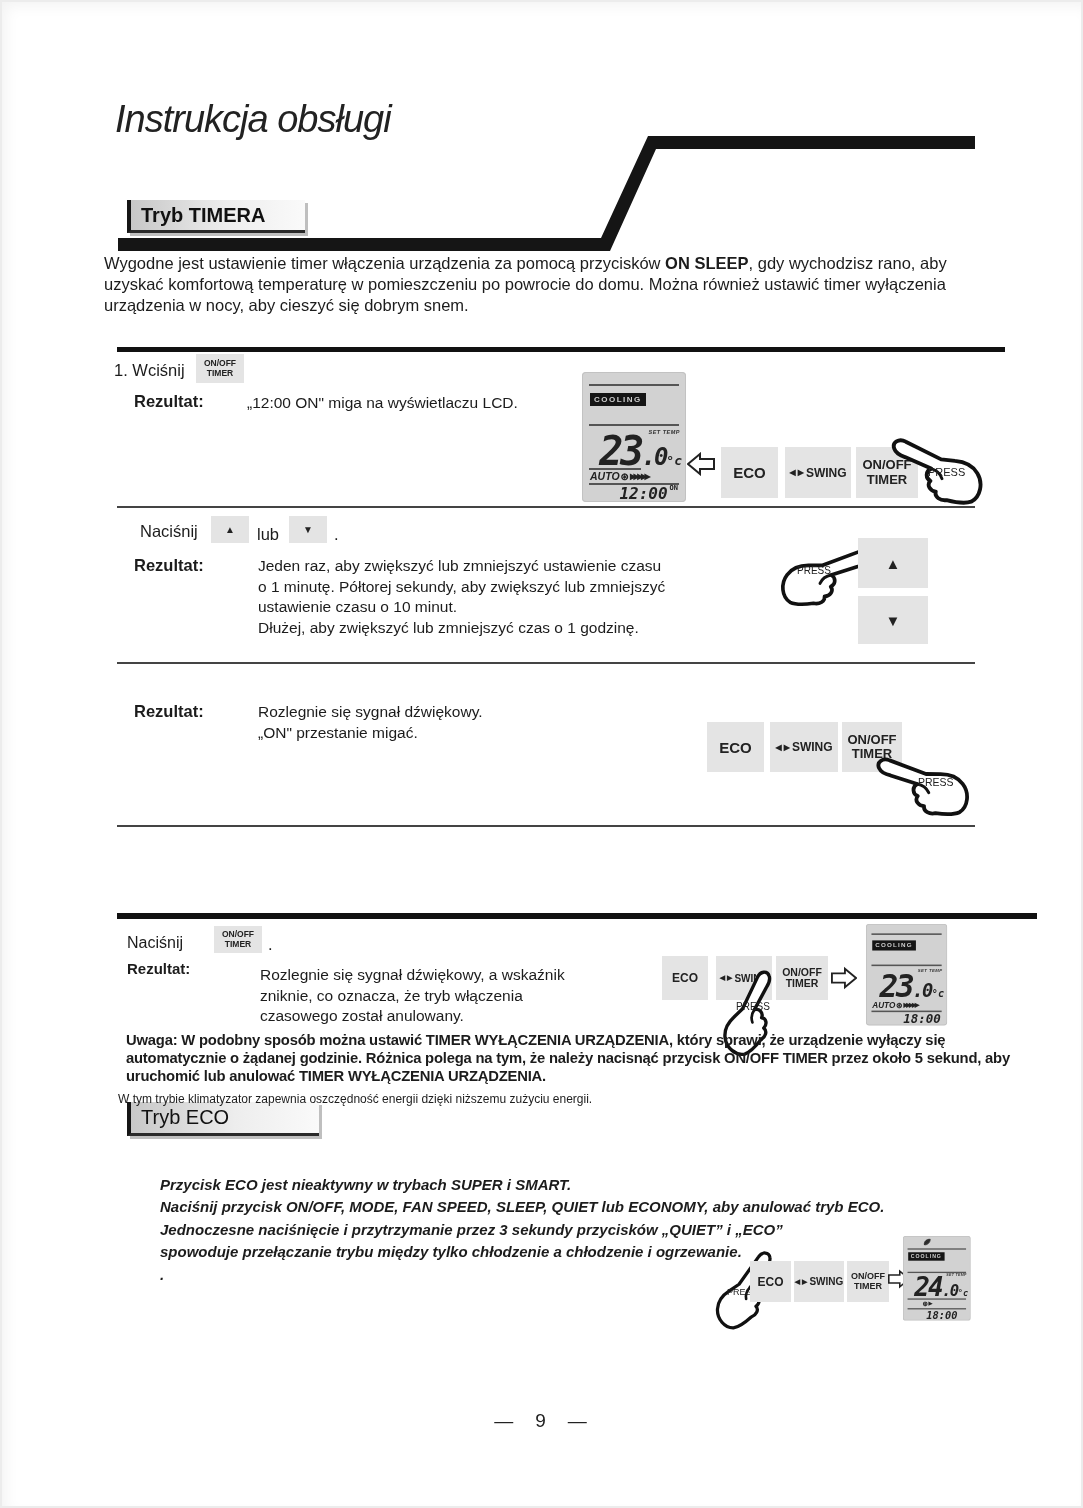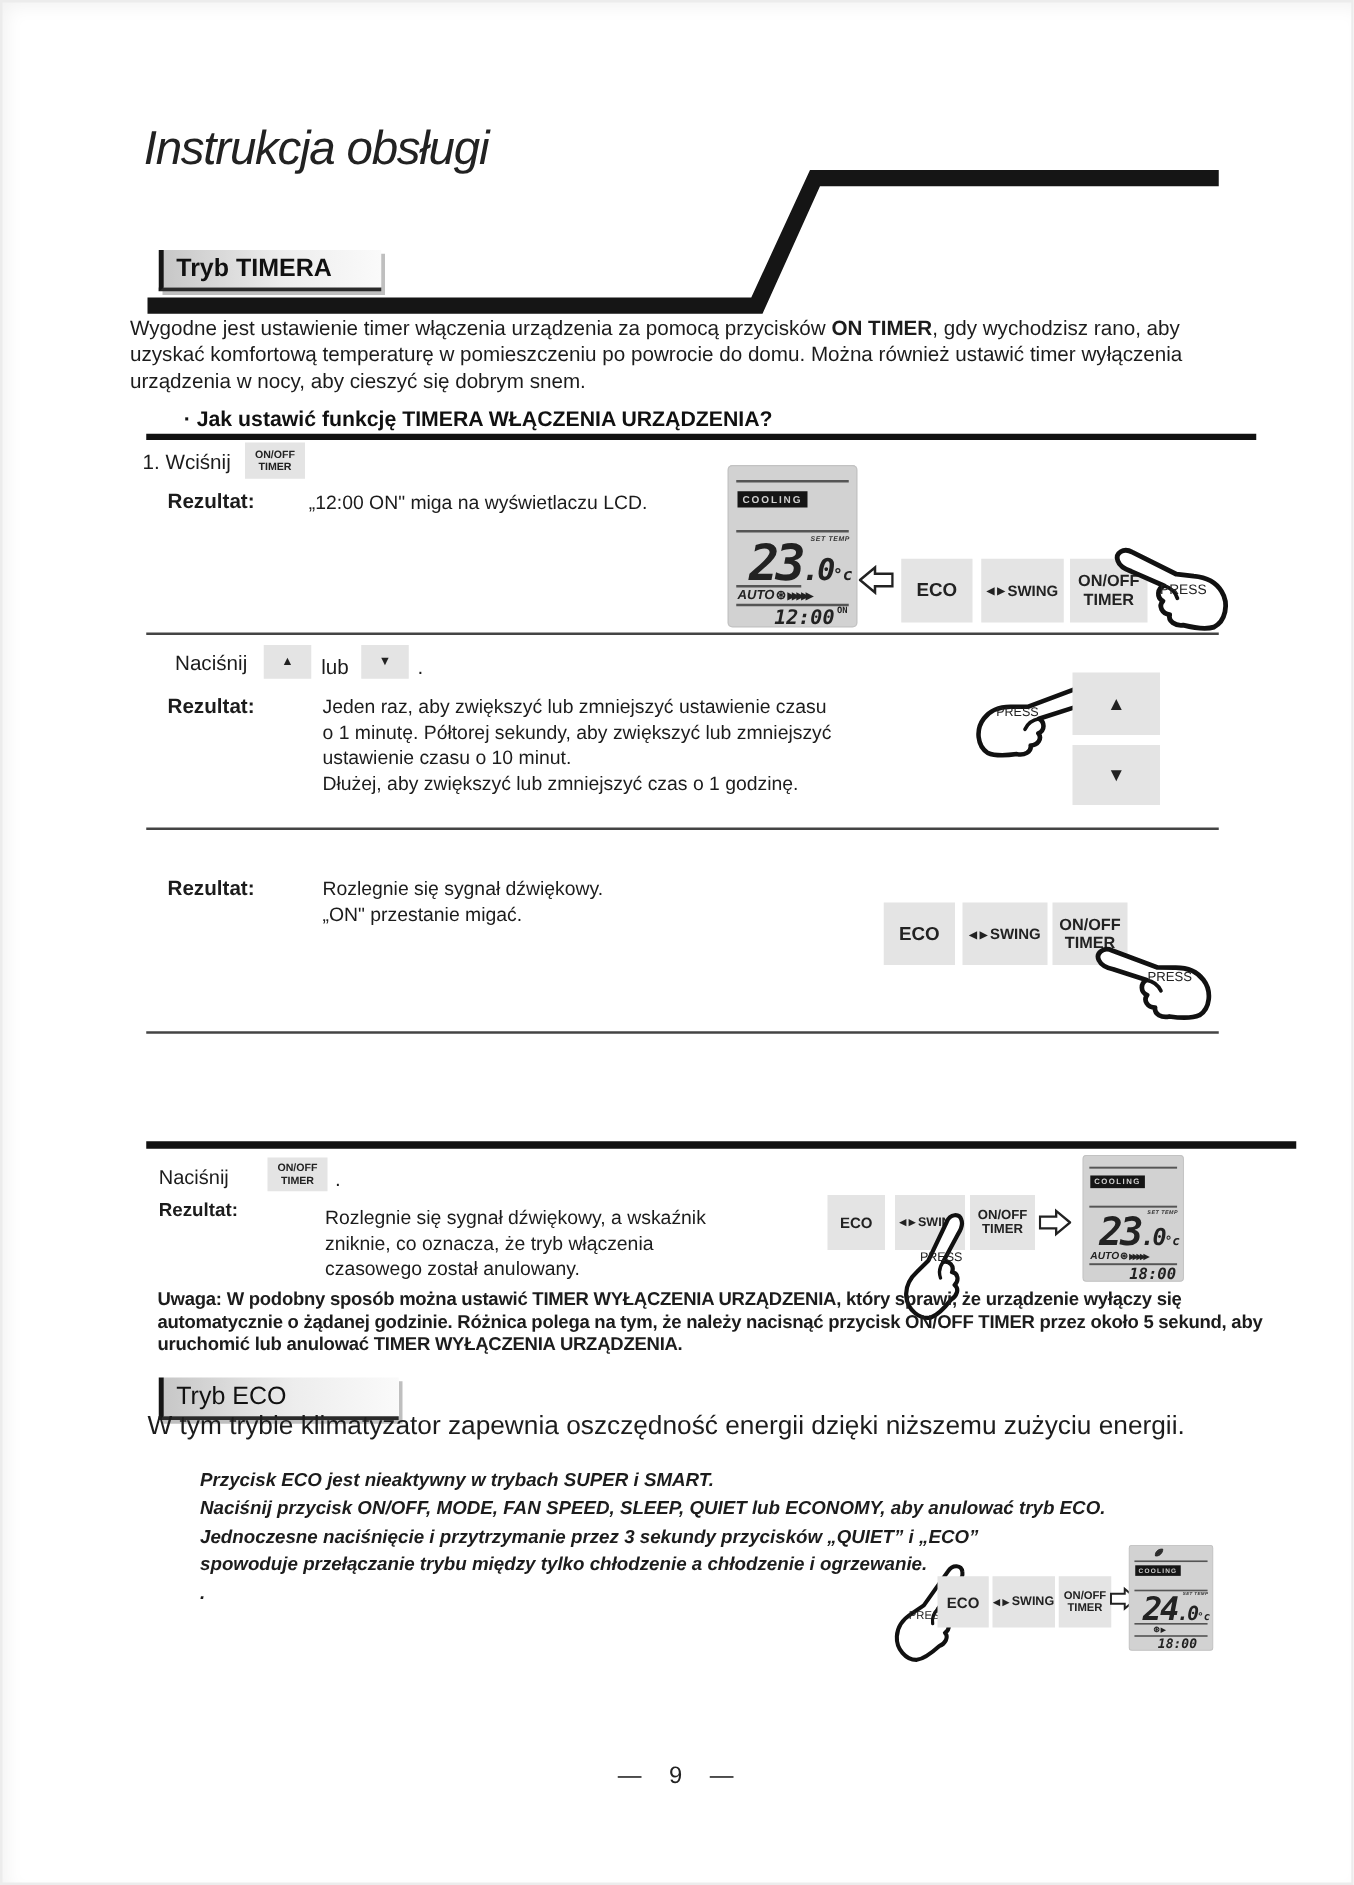--- a/index.html
+++ b/index.html
@@ -70,24 +70,23 @@
   <div class="abs doc-title" style="left:115px; top:98px;">Instrukcja obsługi</div>
   <svg class="abs" style="left:115px; top:128px;" width="862" height="126" viewBox="0 0 862 126">
     <polygon points="3,110 486,110 533,8 860,8 860,21 541,21 495,123 3,123" fill="#151515"></polygon>
   </svg>
 
   <div class="abs section-box" style="left:127px; top:200px; width:178px; height:33px;">
     <span>Tryb TIMERA</span>
   </div>
 
   <div class="abs body-text" style="left:104px; top:253px; width:888px;">
-    <span>Wygodne jest ustawienie timer włączenia urządzenia za pomocą przycisków </span><span class="bold">ON TIMER</span><span>, gdy wychodzisz rano, aby uzyskać komfortową temperaturę w pomieszczeniu po powrocie do domu. Można również ustawić timer wyłączenia urządzenia w nocy, aby cieszyć się dobrym snem.</span>
-  </div>
-
-  <div class="abs sub-heading nowrap" style="left:147px; top:326px;">· Jak ustawić funkcję TIMERA WŁĄCZENIA URZĄDZENIA?</div>
+    <span>Wygodne jest ustawienie timer włączenia urządzenia za pomocą przycisków </span><span class="bold">ON SLEEP</span><span>, gdy wychodzisz rano, aby uzyskać komfortową temperaturę w pomieszczeniu po powrocie do domu. Można również ustawić timer wyłączenia urządzenia w nocy, aby cieszyć się dobrym snem.</span>
+  </div>
+
   <div class="abs thick-rule" style="left:117px; top:347px; width:888px; height:5px;"></div>
 
   <div class="abs body-text" style="left:114px; top:360px;">1. Wciśnij</div>
   <div class="abs chip two-line" style="left:196px; top:354px; width:48px; height:29px; font-size:8.5px;">ON/OFF
 TIMER</div>
   <div class="abs result-label" style="left:134px; top:392px;">Rezultat:</div>
   <div class="abs result-text nowrap" style="left:247px; top:393px;">„12:00 ON" miga na wyświetlaczu LCD.</div>
 
   <div class="lcd" style="left:582px; top:372px;">
     <div class="lcd-hline" style="top:12px;"></div>
@@ -218,21 +217,21 @@
       </div>
     <div class="lcd-hline" style="top:111px;"></div>
     <div class="lcd-time"><span>18:00</span></div>
   </div>
 
   <div class="abs bold" style="left:126px; top:1031px; width:884px; font-size:14.8px; line-height:18px; letter-spacing:-0.2px;">Uwaga: W podobny sposób można ustawić TIMER WYŁĄCZENIA URZĄDZENIA, który sprawi, że urządzenie wyłączy się automatycznie o żądanej godzinie. Różnica polega na tym, że należy nacisnąć przycisk ON/OFF TIMER przez około 5 sekund, aby uruchomić lub anulować TIMER WYŁĄCZENIA URZĄDZENIA.</div>
 
   <div class="abs section-box eco" style="left:127px; top:1102px; width:192px; height:34px;">
     <span>Tryb ECO</span>
   </div>
-  <div class="abs body-text" style="left:118px; top:1130px; font-size:21px;">W tym trybie klimatyzator zapewnia oszczędność energii dzięki niższemu zużyciu energii.</div>
+  <div class="abs body-text" style="left:118px; top:1089px; font-size:12px;">W tym trybie klimatyzator zapewnia oszczędność energii dzięki niższemu zużyciu energii.</div>
   <div class="abs pre bold" style="left:160px; top:1174px; font-size:15px; font-style:italic; line-height:22.4px; width:760px;">Przycisk ECO jest nieaktywny w trybach SUPER i SMART.
 Naciśnij przycisk ON/OFF, MODE, FAN SPEED, SLEEP, QUIET lub ECONOMY, aby anulować tryb ECO.
 Jednoczesne naciśnięcie i przytrzymanie przez 3 sekundy przycisków „QUIET” i „ECO”
 spowoduje przełączanie trybu między tylko chłodzenie a chłodzenie i ogrzewanie.
 .</div>
 
   <div class="hand" style="left:705px; top:1258px;">
     <svg width="85" height="62" viewBox="0 0 130 95" style="transform:rotate(-28deg);">
       <path d="M18 90 C6 84 2 66 10 53 C16 43 27 38 39 37 L57 35 L103 12 C112 7 121 13 118 21 C116 27 110 30 104 32 L70 47 C77 50 78 59 71 63 C76 68 72 76 64 77 C66 84 58 89 50 88 C38 91 27 93 18 90 Z" fill="#fff" stroke="#111" stroke-width="5" stroke-linejoin="round"></path>
       <path d="M70 47 C63 49 58 54 56 60" fill="none" stroke="#111" stroke-width="4" stroke-linecap="round"></path>

